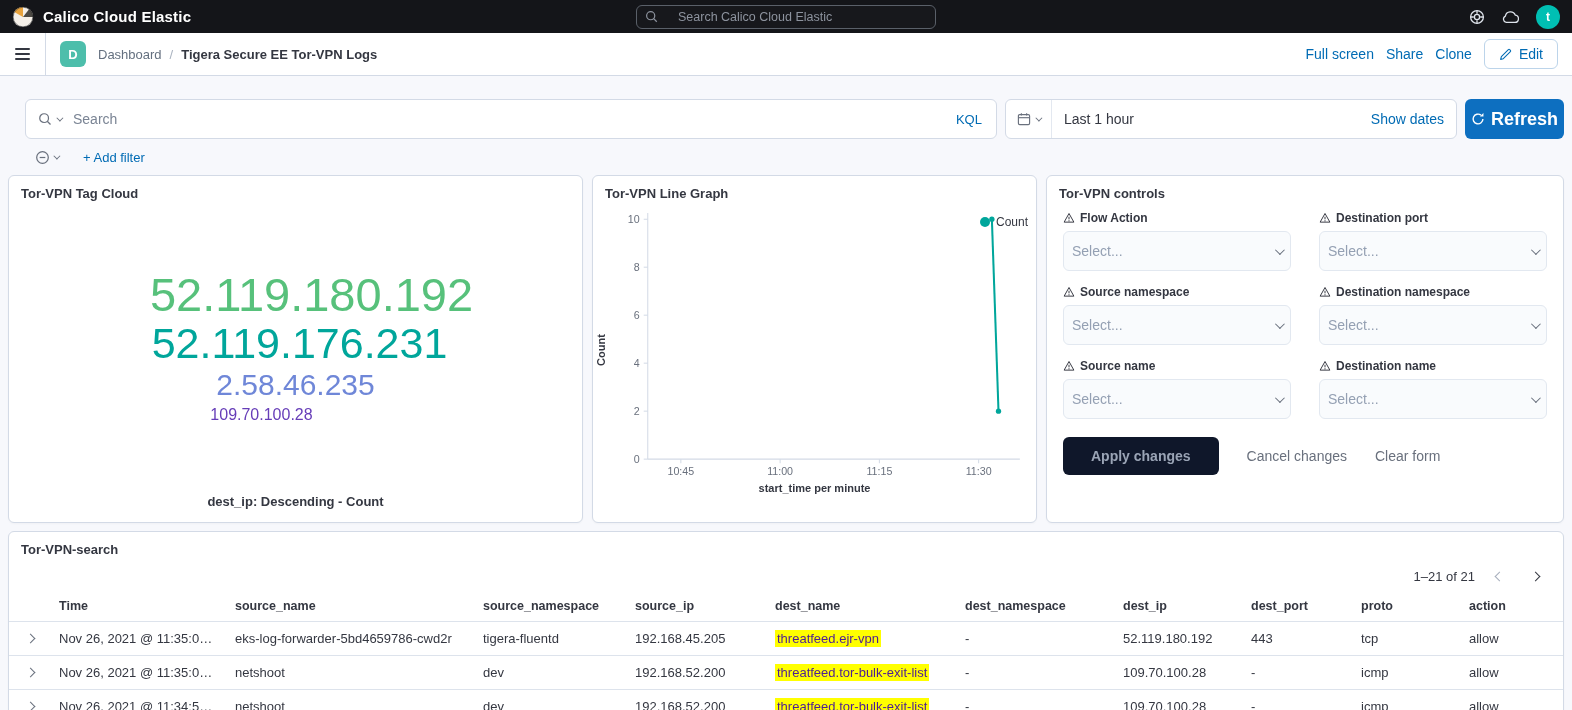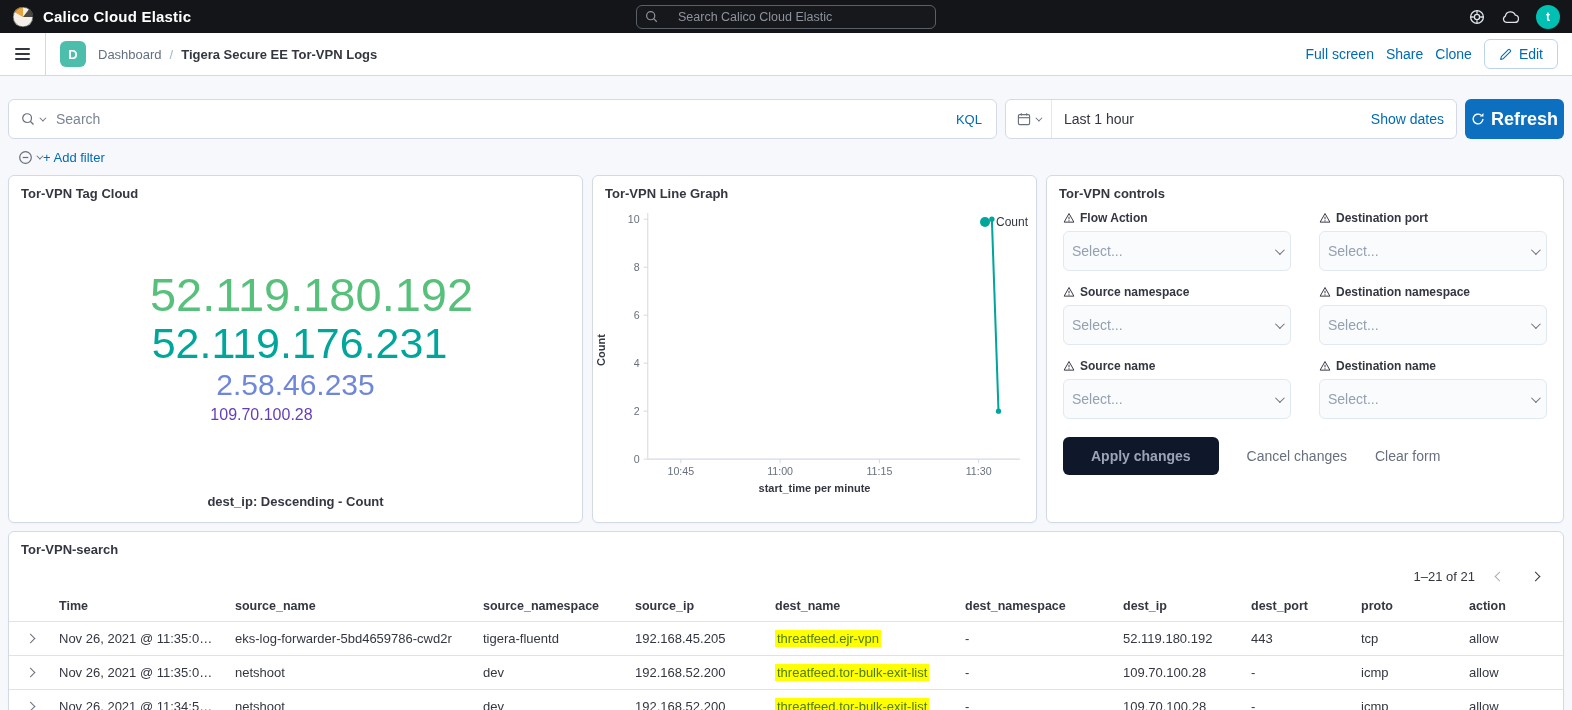--- a/index.html
+++ b/index.html
@@ -27,34 +27,34 @@
   .breadcrumb { display: flex; align-items: center; gap: 8px; font-size: 13px; }
   .crumb-root { color: #64707f; cursor: pointer; }
   .crumb-sep { color: #a9b2bf; }
   .crumb-current { color: #343741; font-weight: 700; }
   .nav-right { margin-left: auto; display: flex; align-items: center; gap: 12px; padding-right: 14px; }
   .nav-link { color: #006bb4; font-size: 14px; cursor: pointer; }
   .edit-btn { display: flex; align-items: center; gap: 7px; color: #006bb4; font-size: 14px; border: 1px solid #bcd4ea; border-radius: 6px;
     height: 30px; padding: 0 14px; background: #fff; cursor: pointer; font-family: inherit; }
 
   
-  .query-section { padding: 23px 8px 0 8px; }
+  .query-section { padding: 23px 8px 0 8px; margin-left: 17px; }
   .query-row { display: flex; gap: 8px; }
   .search-box { flex: 1; height: 40px; background: #fff; border: 1px solid #d3dae6; border-radius: 6px; display: flex; align-items: center; padding: 0 12px; }
   .sq-icon { display: flex; align-items: center; gap: 4px; margin-right: 10px; cursor: pointer; }
   .search-box input { flex: 1; border: none; outline: none; font-size: 14px; color: #343741; font-family: inherit; background: transparent; }
   .search-box input::placeholder { color: #7a8494; }
   .kql { color: #006bb4; font-size: 13px; padding: 0 2px; cursor: pointer; }
   .date-box { width: 452px; height: 40px; background: #fff; border: 1px solid #d3dae6; border-radius: 6px; display: flex; align-items: center; }
   .date-ico { display: flex; align-items: center; gap: 4px; padding: 0 11px; height: 100%; border-right: 1px solid #e3e8f0; cursor: pointer; }
   .date-text { flex: 1; padding-left: 12px; font-size: 14px; color: #343741; cursor: pointer; }
   .show-dates { color: #006bb4; font-size: 14px; padding-right: 12px; cursor: pointer; }
   .refresh-btn { min-width: 92px; height: 40px; background: #0d6fc0; color: #fff; border: none; border-radius: 6px; font-size: 18px; font-weight: 700;
     display: flex; align-items: center; justify-content: center; gap: 6px; cursor: pointer; font-family: inherit; }
-  .filter-row { display: flex; align-items: flex-start; gap: 2px; padding: 11px 10px 0 10px; }
+  .filter-row { display: flex; align-items: flex-start; gap: 25px; padding: 11px 10px 0 10px; }
   .filter-ico { display: flex; align-items: center; gap: 3px; cursor: pointer; }
   .add-filter { color: #006bb4; font-size: 13px; cursor: pointer; }
 
   
   .panels { display: grid; grid-template-columns: 575px 445px 1fr; gap: 9px; margin: 10px 8px 0 8px; height: 348px; }
   .panel { background: #fff; border: 1px solid #d3dae6; border-radius: 6px; display: flex; flex-direction: column; overflow: hidden; box-shadow: 0 1px 2px rgba(0,0,0,.03); }
   .panel-title { font-size: 13px; font-weight: 700; color: #343741; padding: 10px 12px 4px 12px; }
 
   
   .tagcloud { flex: 1; display: flex; flex-direction: column; align-items: center; justify-content: center; line-height: 1.08; }
@@ -94,21 +94,21 @@
 
   
   .table-panel { margin: 8px 8px 0 8px; height: 300px; }
   .pagination-row { display: flex; justify-content: flex-end; align-items: center; gap: 12px; padding: 4px 16px 8px 0; font-size: 13px; color: #343741; }
   .pg-btn { width: 24px; height: 22px; display: flex; align-items: center; justify-content: center; cursor: pointer; }
   .tbl .row { display: grid; grid-template-columns: 42px 176px 248px 152px 140px 190px 158px 128px 110px 108px 1fr; align-items: center; border-top: 1px solid #dde3ec; }
   .tbl .hdr { border-top: none; }
   .tbl .cell { padding: 9px 8px; font-size: 13px; color: #343741; overflow: hidden; text-overflow: ellipsis; white-space: nowrap; }
   .tbl .hdr .cell { font-weight: 700; font-size: 12.5px; padding: 4px 8px 8px 8px; }
   .expander { display: flex; align-items: center; justify-content: center; cursor: pointer; padding: 9px 0; }
-  mark { background: #ffff00; color: #4d7c0f; padding: 1px 2px; }
+  mark { background: #ffff00; color: #4c1d95; padding: 1px 2px; }
 </style>
 </head>
 <body>
 
 <div class="page">
 
   <header class="topbar">
     <div class="brand">
       <span style="display:flex">
         <svg width="22" height="22" viewBox="0 0 24 24">

